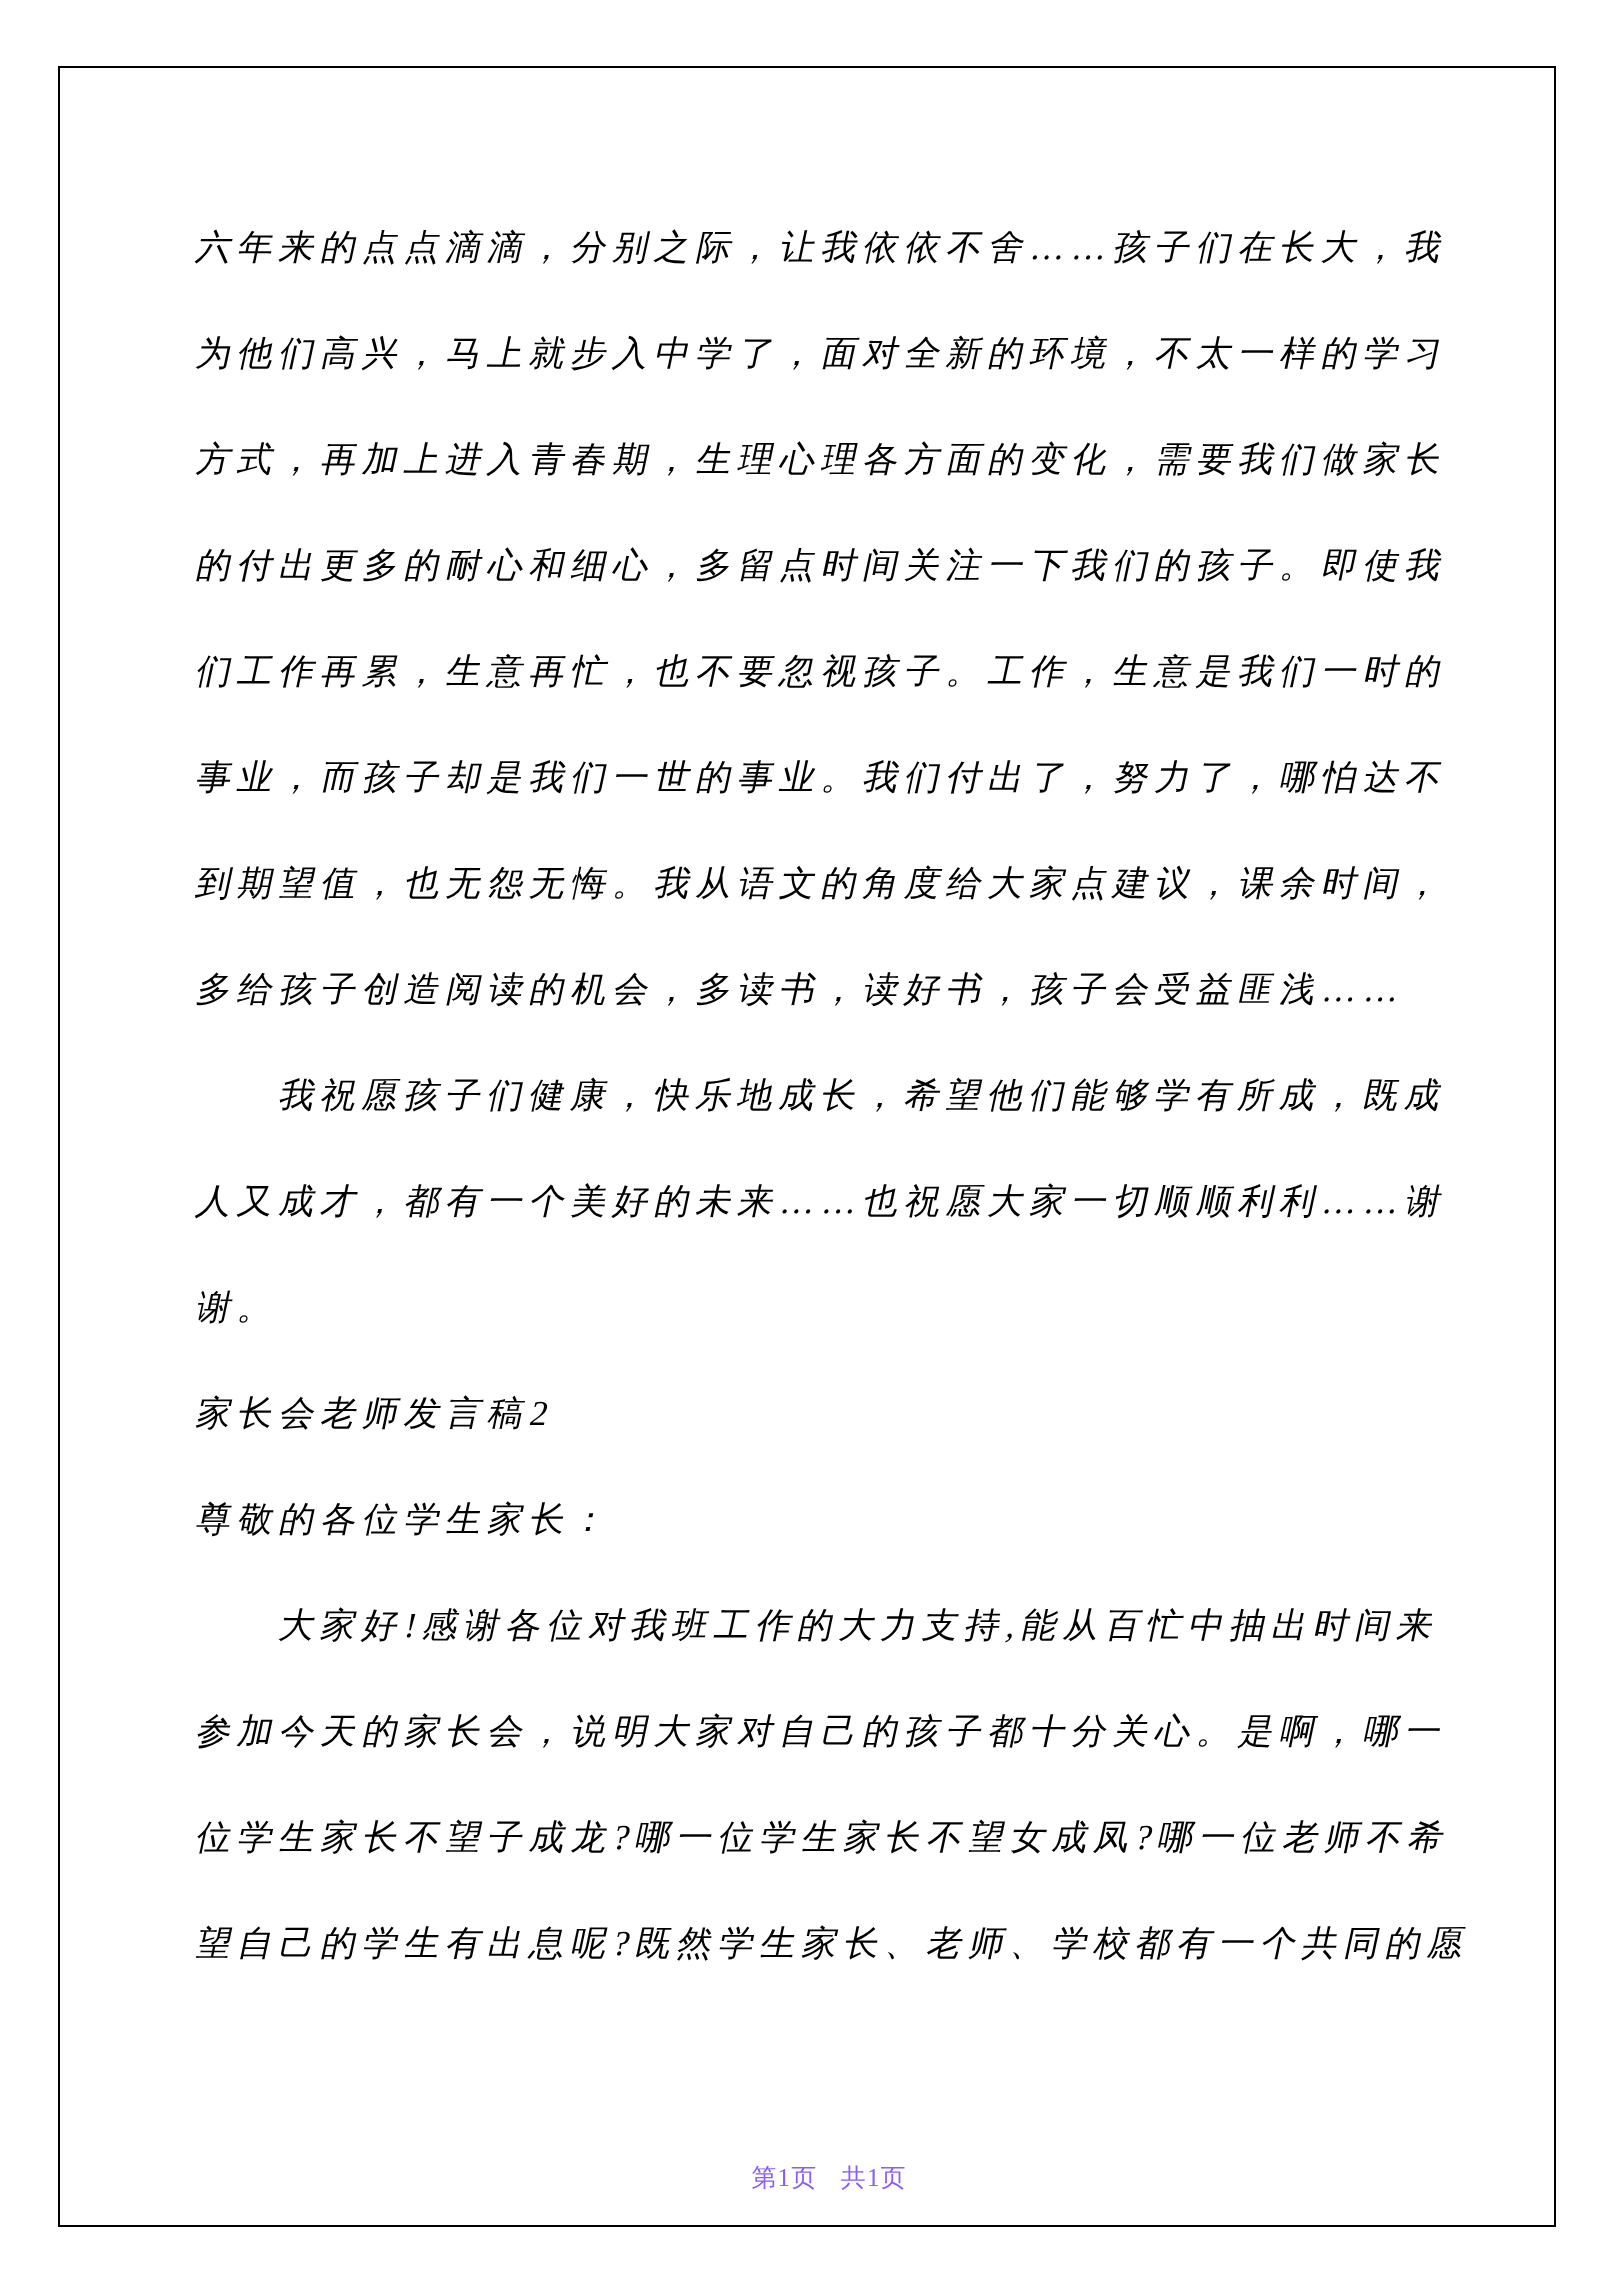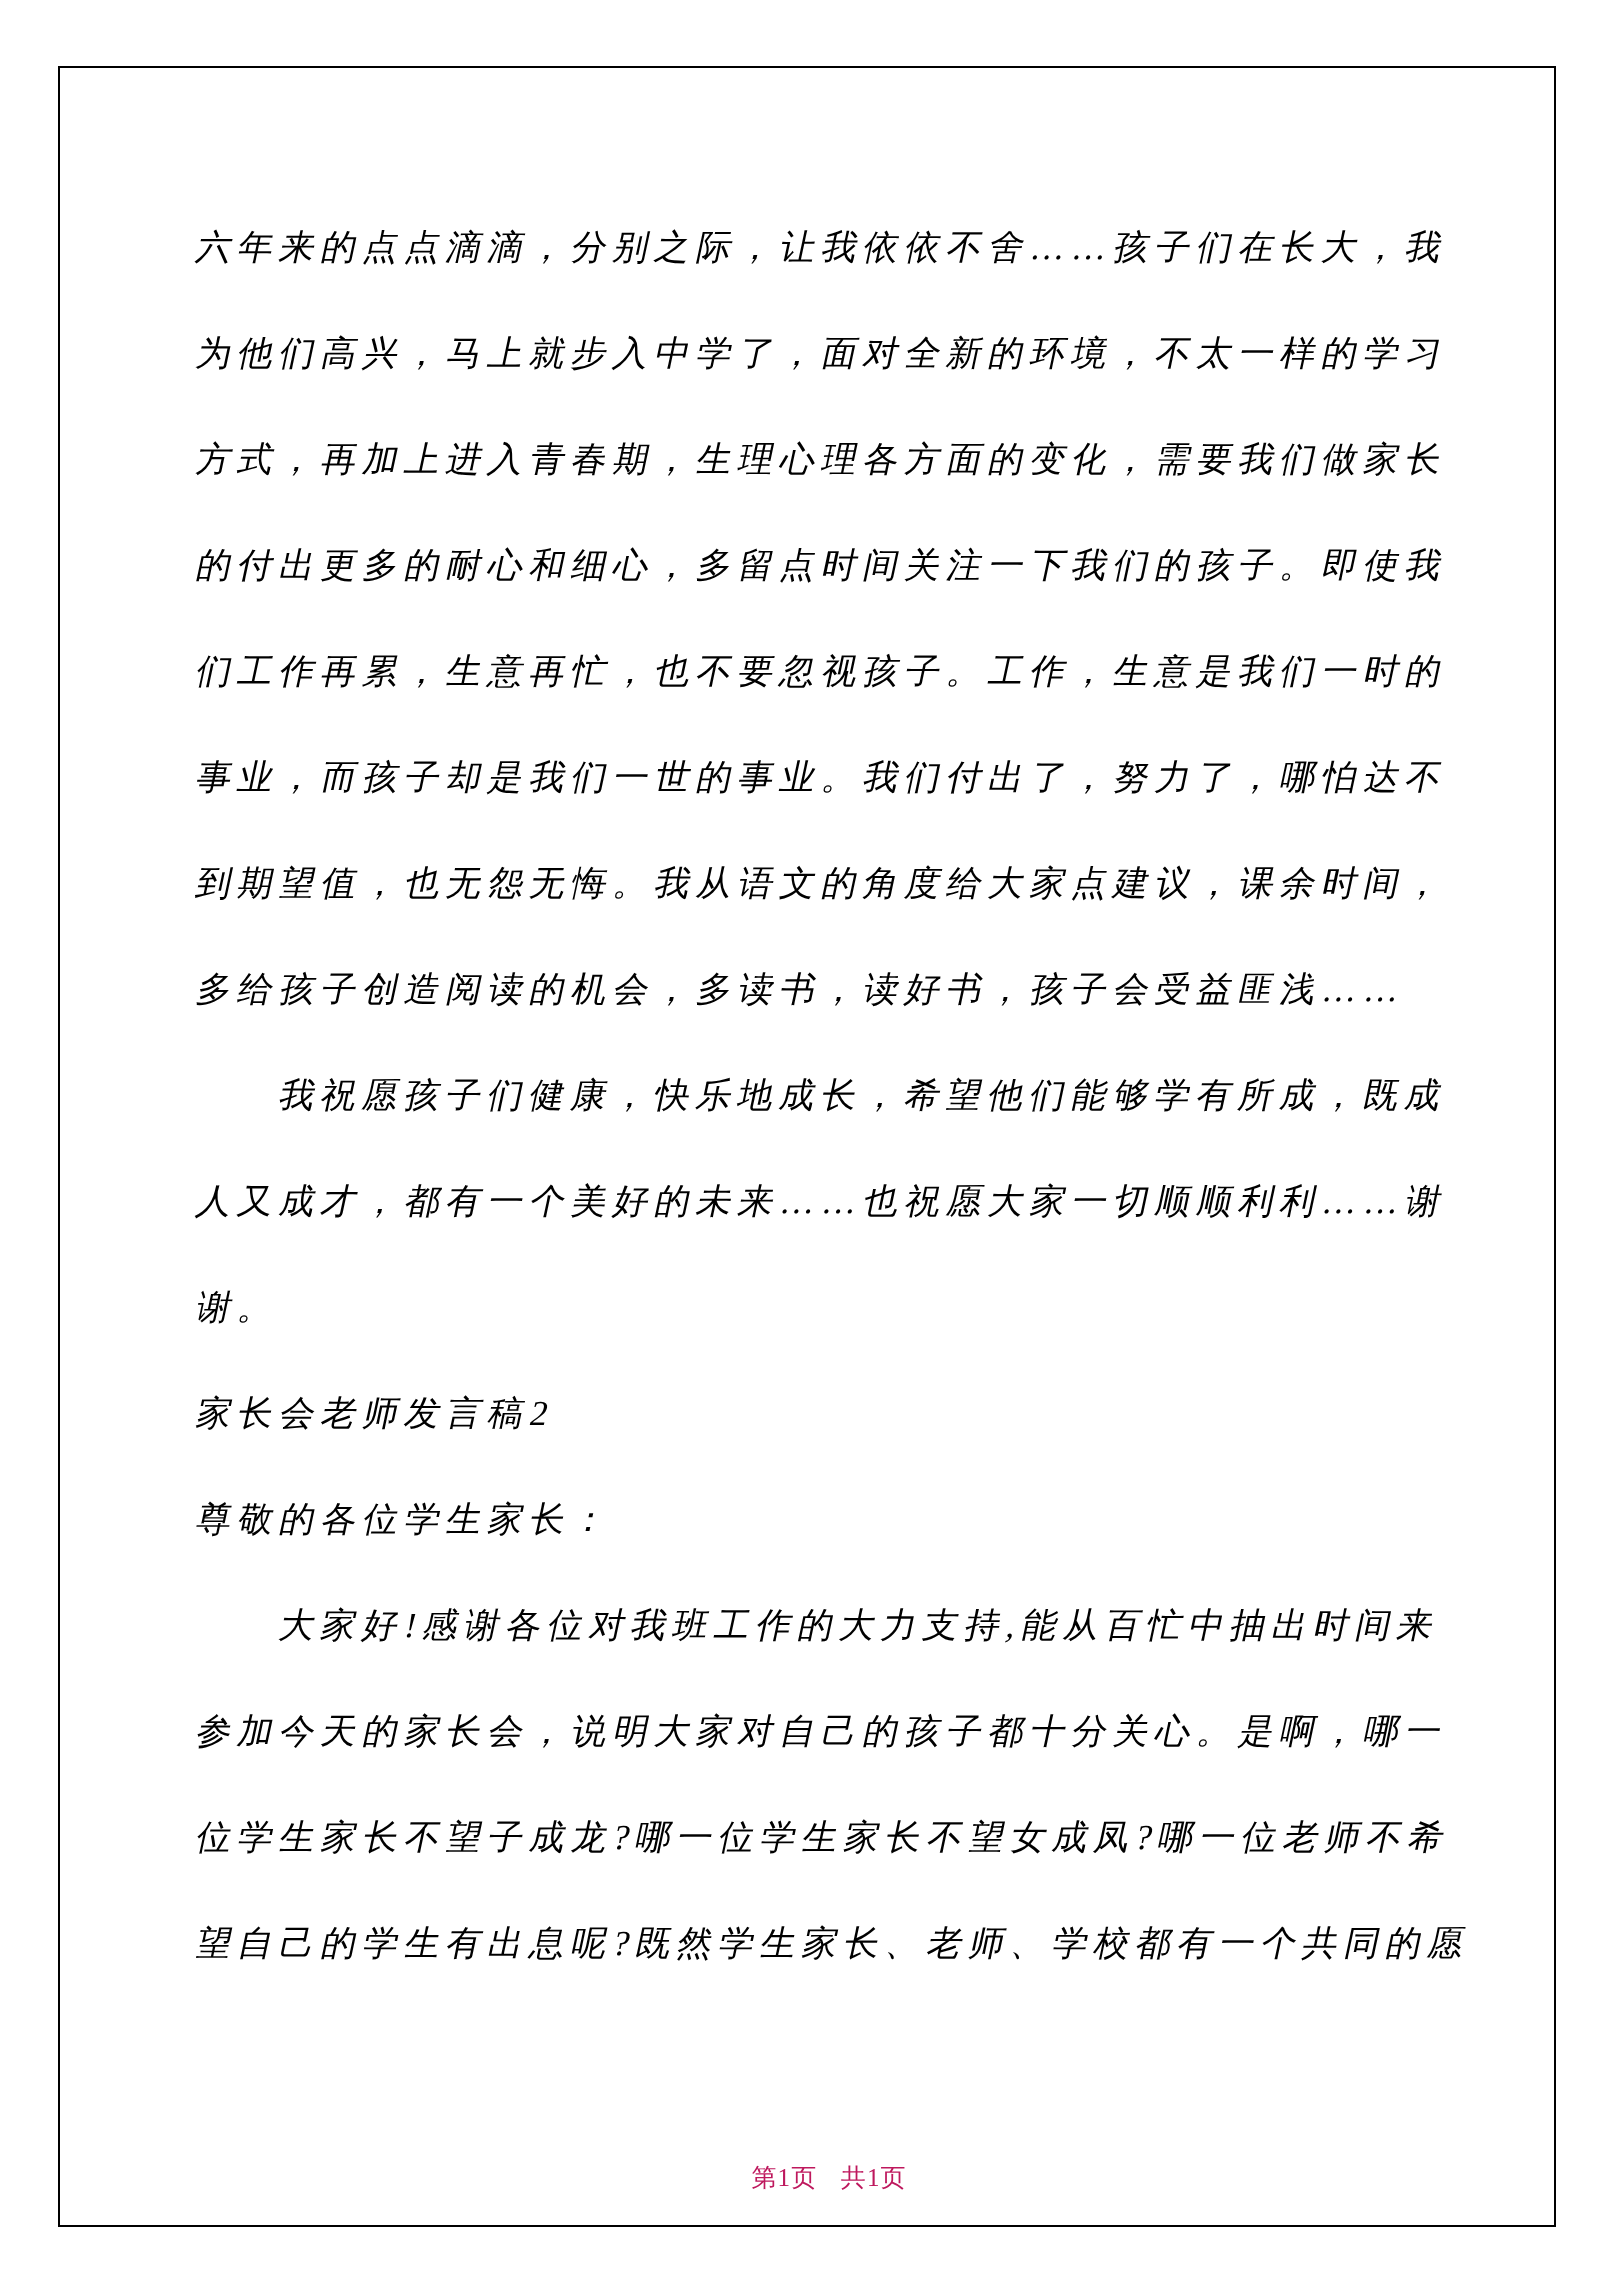--- a/index.html
+++ b/index.html
@@ -44,21 +44,21 @@
   .footer {
     position: absolute;
     left: 0;
     top: 2059px;
     width: 100%;
     text-align: center;
     font-family: "Liberation Serif", serif;
     font-size: 25px;
     line-height: 34px;
     letter-spacing: 1.1px;
-    color: #be185d;
+    color: #8b5cf6;
     white-space: pre;
   }
   .footer .gap {
     display: inline-block;
     width: 23.6px;
   }
 </style>
 </head>
 <body>
 

